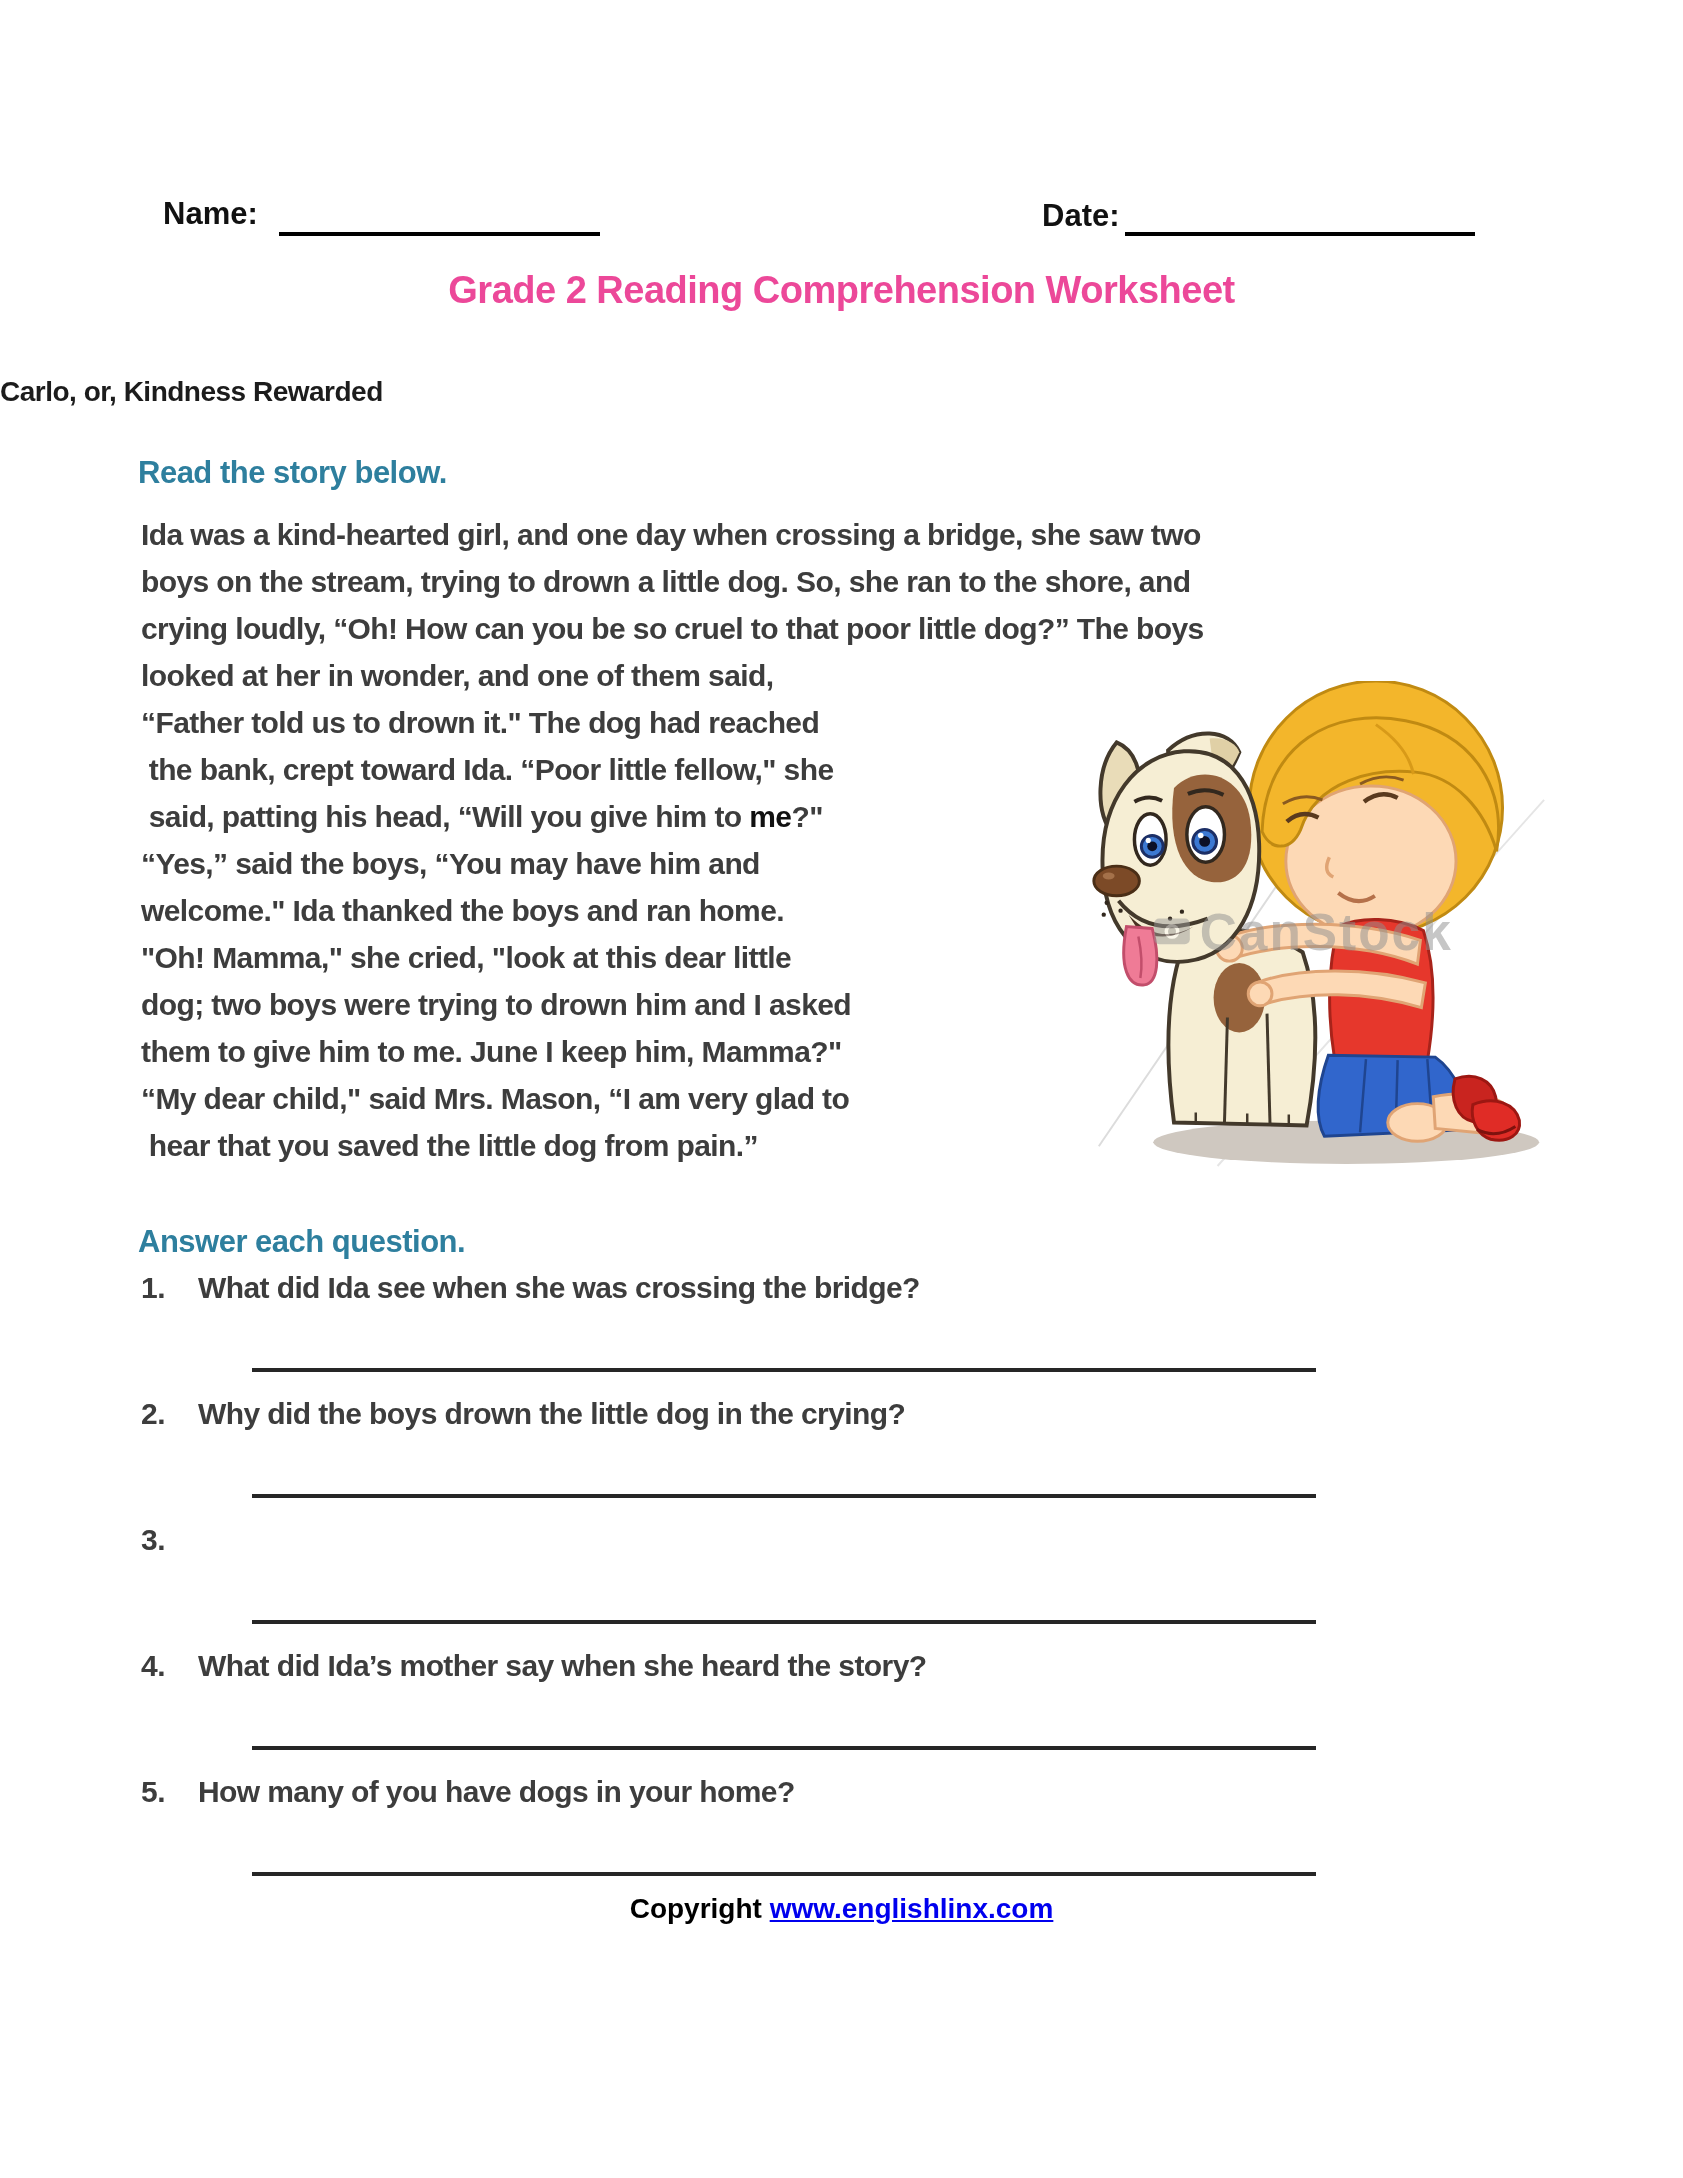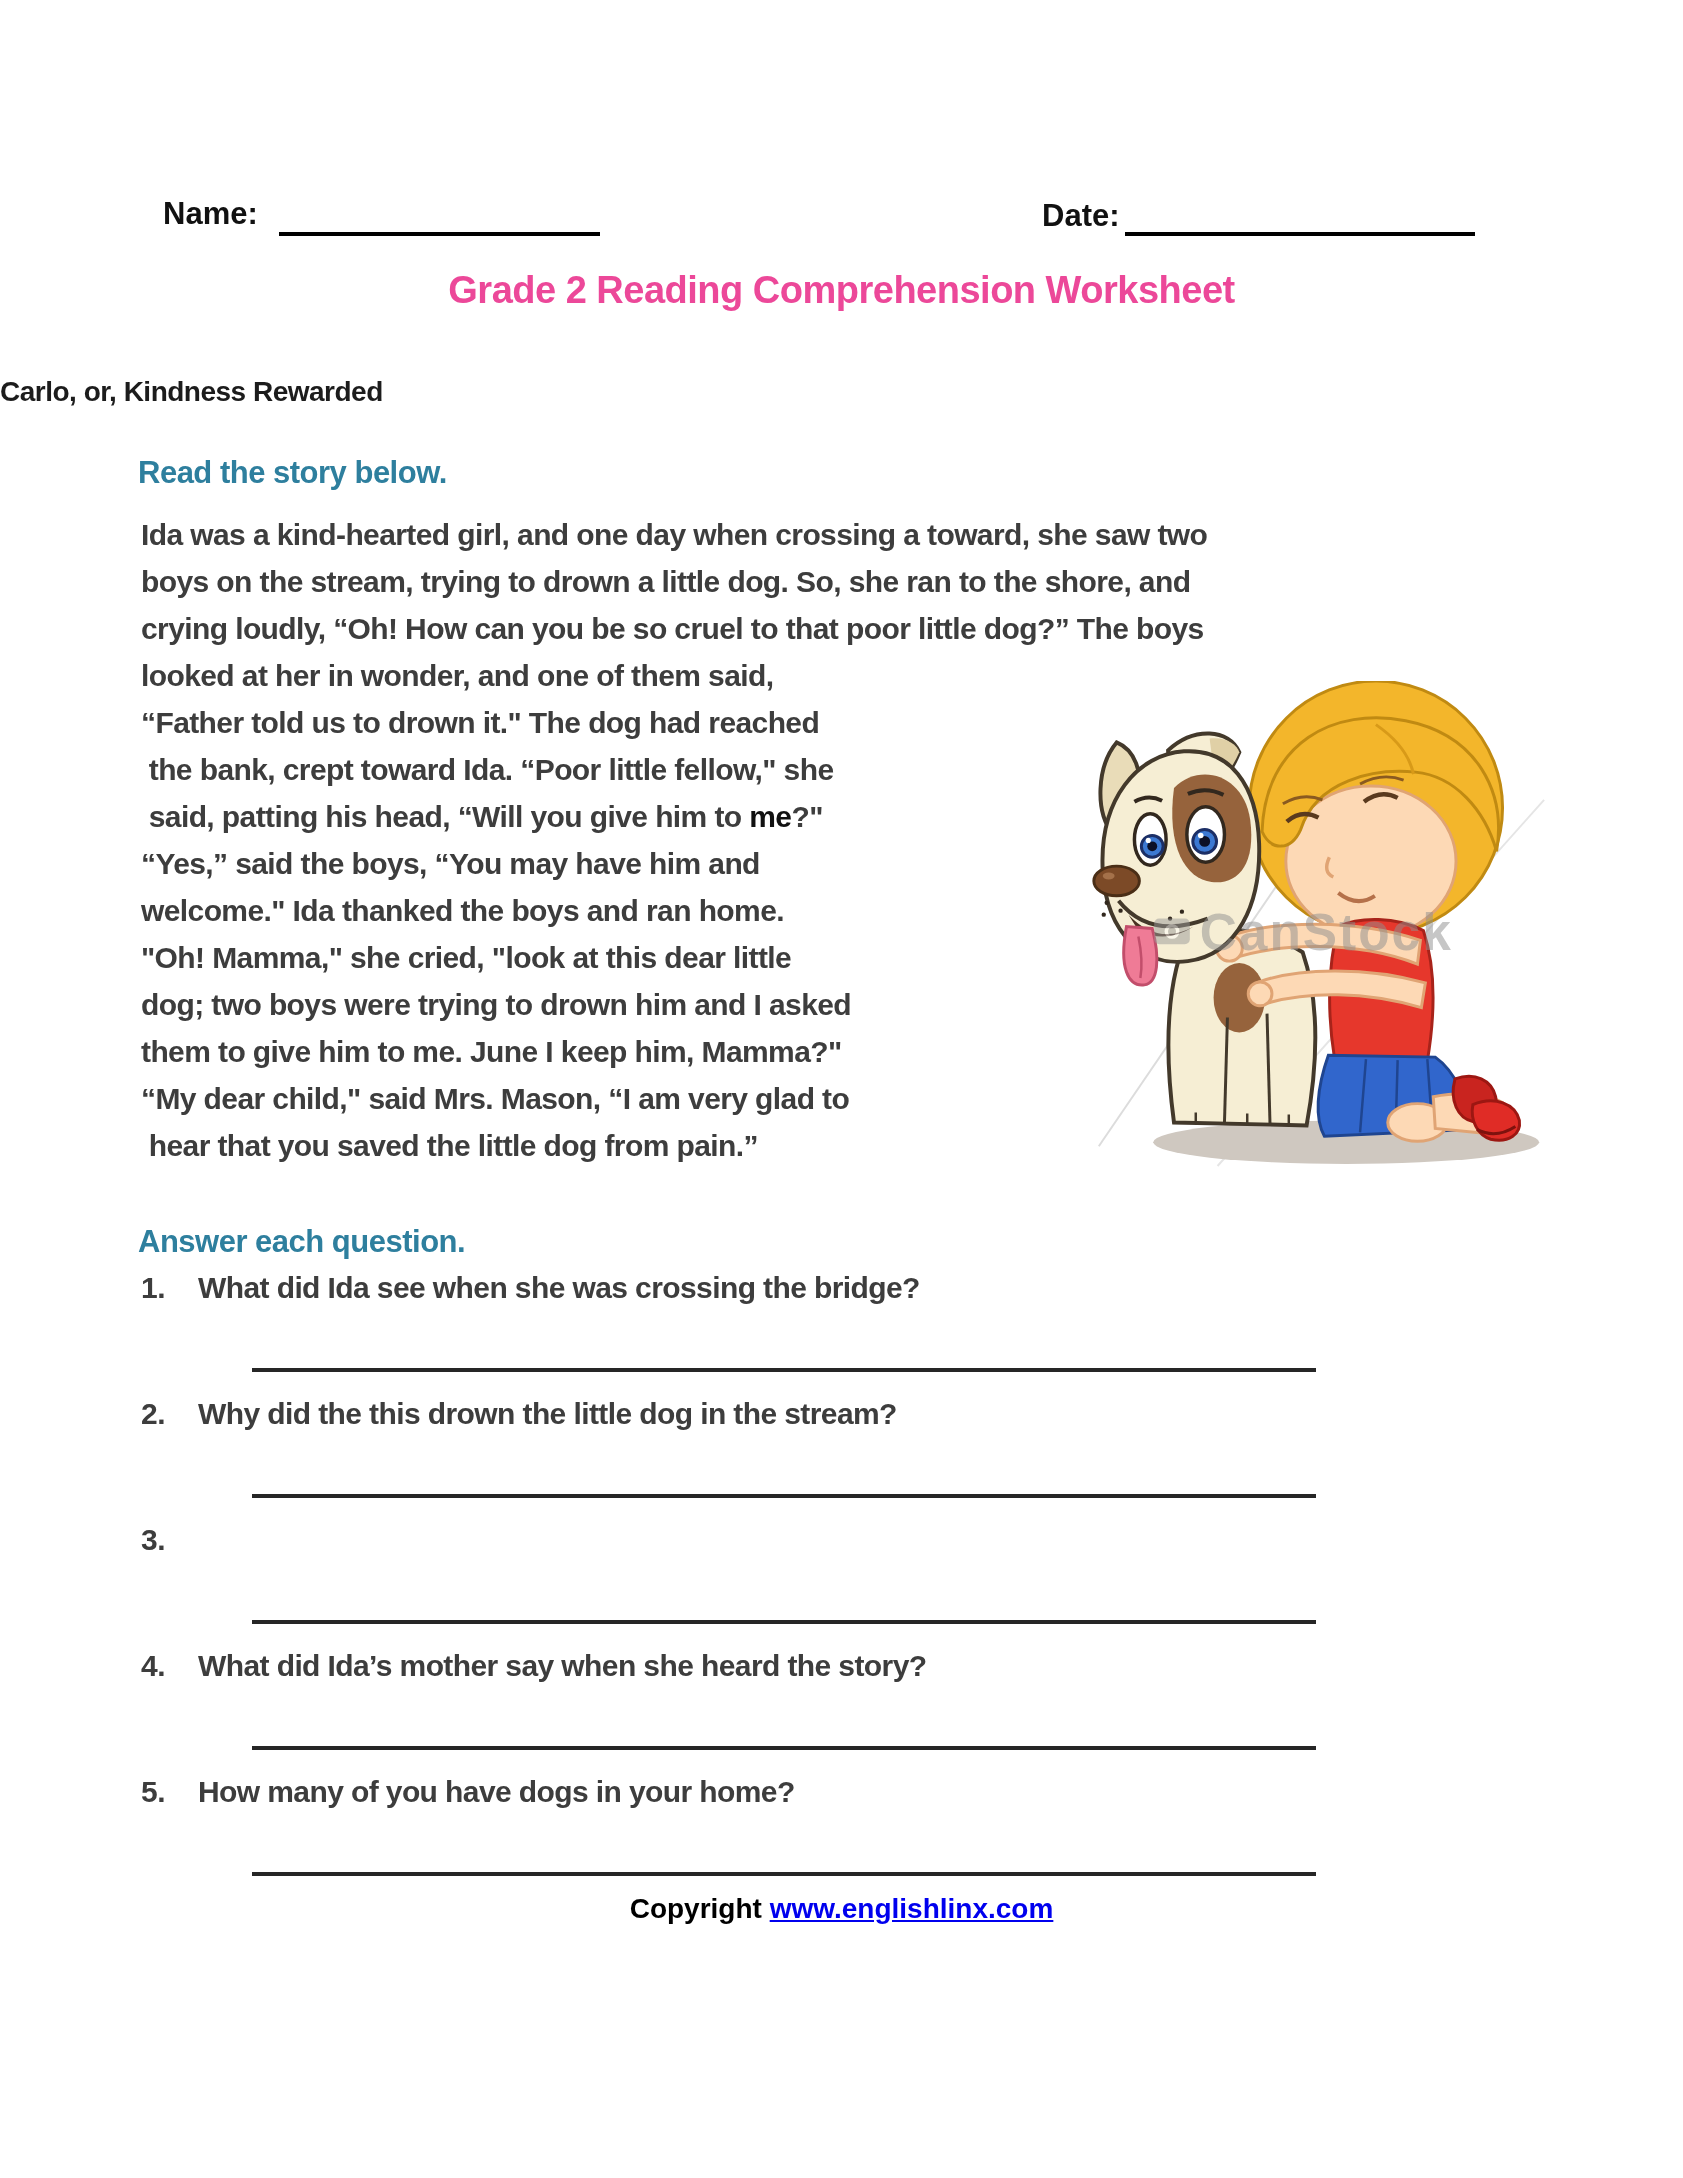--- a/index.html
+++ b/index.html
@@ -58,21 +58,21 @@
   <span class="blank name-blank"></span>
   <span class="hdr-label date-label">Date:</span>
   <span class="blank date-blank"></span>
 
   <div class="title">Grade 2 Reading Comprehension Worksheet</div>
   <div class="subtitle">Carlo, or, Kindness Rewarded</div>
 
   <div class="section-heading read-heading">Read the story below.</div>
 
   <div class="story">
-      <div class="story-line">Ida was a kind-hearted girl, and one day when crossing a toward, she saw two</div>
+      <div class="story-line">Ida was a kind-hearted girl, and one day when crossing a bridge, she saw two</div>
       <div class="story-line">boys on the stream, trying to drown a little dog. So, she ran to the shore, and</div>
       <div class="story-line">crying loudly, “Oh! How can you be so cruel to that poor little dog?” The boys</div>
       <div class="story-line">looked at her in wonder, and one of them said,</div>
       <div class="story-line">“Father told us to drown it." The dog had reached</div>
       <div class="story-line"> the bank, crept toward Ida. “Poor little fellow," she</div>
       <div class="story-line"><span> said, patting his head, “Will you give him to </span><b class="ink">me</b><span>?"</span></div>
       <div class="story-line">“Yes,” said the boys, “You may have him and</div>
       <div class="story-line">welcome." Ida thanked the boys and ran home.</div>
       <div class="story-line">"Oh! Mamma," she cried, "look at this dear little</div>
       <div class="story-line">dog; two boys were trying to drown him and I asked</div>
@@ -186,21 +186,21 @@
       <div class="qblock">
         <div class="qrow">
           <span class="qnum">1.</span>
           <span class="qtext">What did Ida see when she was crossing the bridge?</span>
         </div>
         <div class="answer-line"></div>
       </div>
       <div class="qblock">
         <div class="qrow">
           <span class="qnum">2.</span>
-          <span class="qtext">Why did the this drown the little dog in the stream?</span>
+          <span class="qtext">Why did the boys drown the little dog in the crying?</span>
         </div>
         <div class="answer-line"></div>
       </div>
       <div class="qblock">
         <div class="qrow">
           <span class="qnum">3.</span>
         </div>
         <div class="answer-line"></div>
       </div>
       <div class="qblock">

